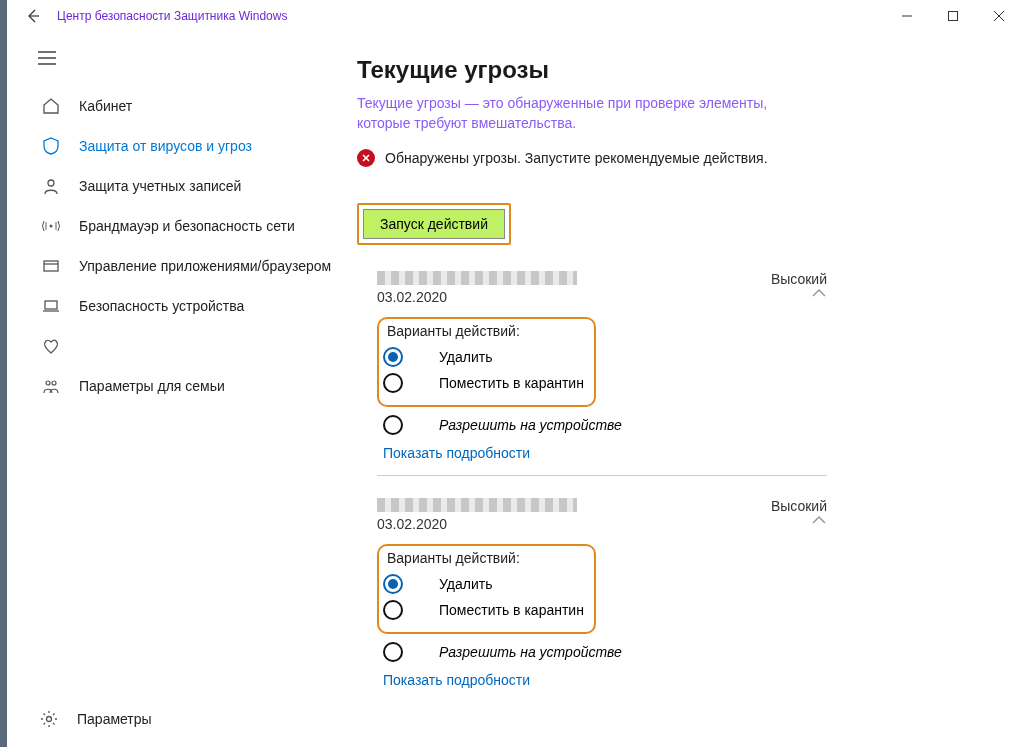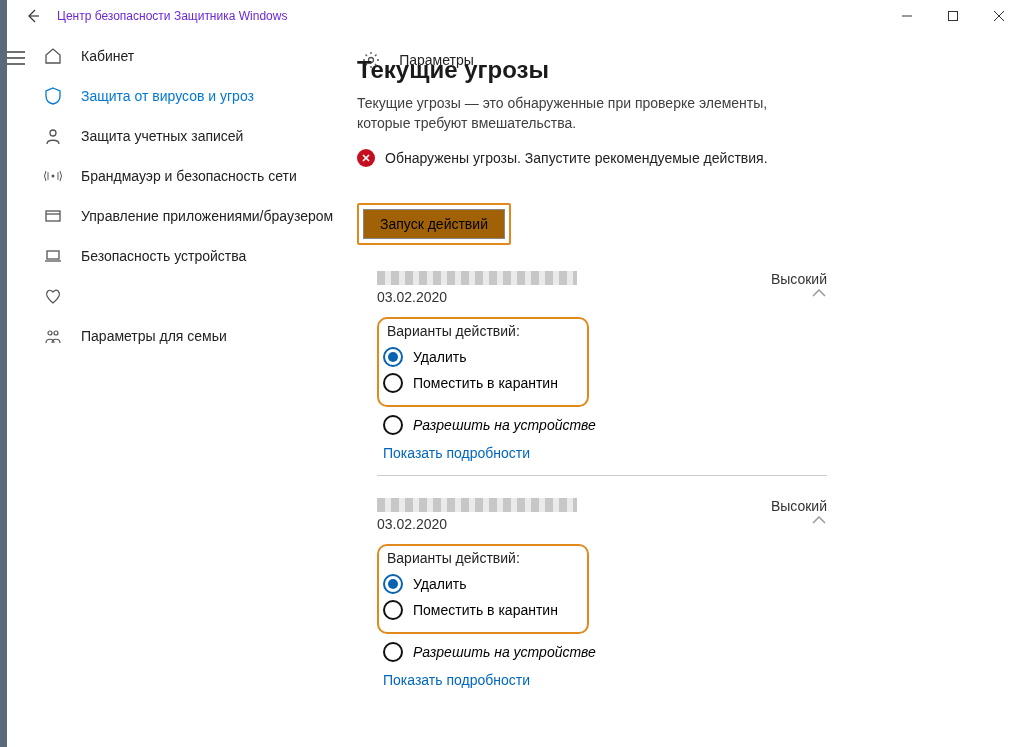--- a/index.html
+++ b/index.html
@@ -5,49 +5,49 @@
   * { box-sizing: border-box; margin: 0; padding: 0; font-family: "Segoe UI", Arial, sans-serif; }
   body { background: #fff; width: 1024px; height: 747px; overflow: hidden; border-left: 7px solid #5a6a7a; position: relative; }
   
   .titlebar { height: 32px; display: flex; align-items: center; padding: 0 2px 0 6px; }
   .titlebar .back { width: 40px; height: 32px; display: flex; align-items: center; justify-content: center; color: #333; }
   .titlebar .title { font-size: 12px; color: #6d28d9; margin-left: 4px; }
   .titlebar .spacer { flex: 1; }
   .win-btn { width: 46px; height: 32px; display: flex; align-items: center; justify-content: center; color: #333; }
   
   .layout { display: flex; height: calc(100% - 32px); }
-  .sidebar { width: 340px; padding-top: 4px; display:flex; flex-direction:row;}
+  .sidebar { width: 340px; padding-top: 4px; display:flex; flex-direction:column;padding-left:16px;}
   .hamburger { width:48px; height:44px; display:flex; align-items:center; justify-content:center; margin-bottom:6px;}
   .nav { flex:1; padding-left:2px;}
   .nav-item { display:flex; align-items:center; height:40px; padding:0 12px 0 16px; font-size:14px; color:#222; white-space:nowrap; overflow:hidden; cursor:pointer;}
   .nav-item .icon { width:20px; height:20px; margin-right:18px; display:flex; align-items:center; justify-content:center; color:#555;}
   .nav-item.active { color:#0078d4; }
   .nav-item.active .icon { color:#0078d4; }
   .sidebar-bottom { border-top:0; padding:4px 0 8px 0;}
   
   .main { flex:1; padding: 24px 40px 0 10px; overflow-y:auto;}
   .page-title { font-size:24px; font-weight:600; color:#1a1a1a; margin-bottom:10px;}
-  .page-desc { font-size:14px; color:#404040; max-width:440px; line-height:1.4; margin-bottom:16px;}
+  .page-desc { font-size:14px; color:#8b5cf6; max-width:440px; line-height:1.4; margin-bottom:16px;}
   .alert-row { display:flex; align-items:center; gap:10px; margin-bottom:36px;}
   .alert-icon { width:18px; height:18px; border-radius:50%; background:#c50f1f; display:flex; align-items:center; justify-content:center;}
   .alert-icon svg { stroke:#fff;}
   .alert-text { font-size:14px; color:#222;}
   .action-btn-wrap { border:2px solid #e08a1e; display:inline-block; padding:4px; border-radius:2px; margin-bottom:26px;}
-  .action-btn { background:#a16207; border:1px solid #888; padding:6px 16px; font-size:14px; cursor:pointer;}
+  .action-btn { background:#bef264; border:1px solid #888; padding:6px 16px; font-size:14px; cursor:pointer;}
   .threat { margin:0 0 22px 20px; max-width:450px; border-bottom:1px solid #ccc; padding-bottom:14px;}
   .threat-head { display:flex; align-items:flex-start;}
   .threat-head-left { flex:1; }
   .threat-name-blur { width:200px; height:14px; background:repeating-linear-gradient(90deg,#c7c7c7 0 8px,#eaeaea 8px 14px); margin-bottom:4px;}
   .threat-date { font-size:14px; color:#333;}
   .threat-level { font-size:14px; color:#333; text-align:right;}
   .chevron { color:#999; text-align:right; line-height:0.8;}
   .options { margin-top:12px;}
   .options-box { border:2px solid #e08a1e; border-radius:10px; padding:4px 10px 6px 4px; display:inline-block; min-width:212px;}
   .options-label { font-size:14px; color:#222; margin:0 0 8px 4px; font-weight:400;}
-  .radio-row { display:flex; align-items:center; margin:6px 0; font-size:14px; cursor:pointer;}
+  .radio-row { display:flex; align-items:center; margin:6px 0; font-size:14px; cursor:pointer;gap:26px;}
   .radio { width:20px; height:20px; border:2px solid #111; border-radius:50%; margin-right:10px; display:flex; align-items:center; justify-content:center;}
   .radio.selected::after { content:""; width:10px; height:10px; background:#0a62b3; border-radius:50%;}
   .radio.selected { border-color:#0a62b3;}
   .outside-radio { margin:8px 0 10px 6px;font-style:italic;}
   .link { color:#0067c0; font-size:14px; cursor:pointer; margin-left:6px;}
   
   .main::-webkit-scrollbar{width:0;}
 </style>
 </head>
 <body>

